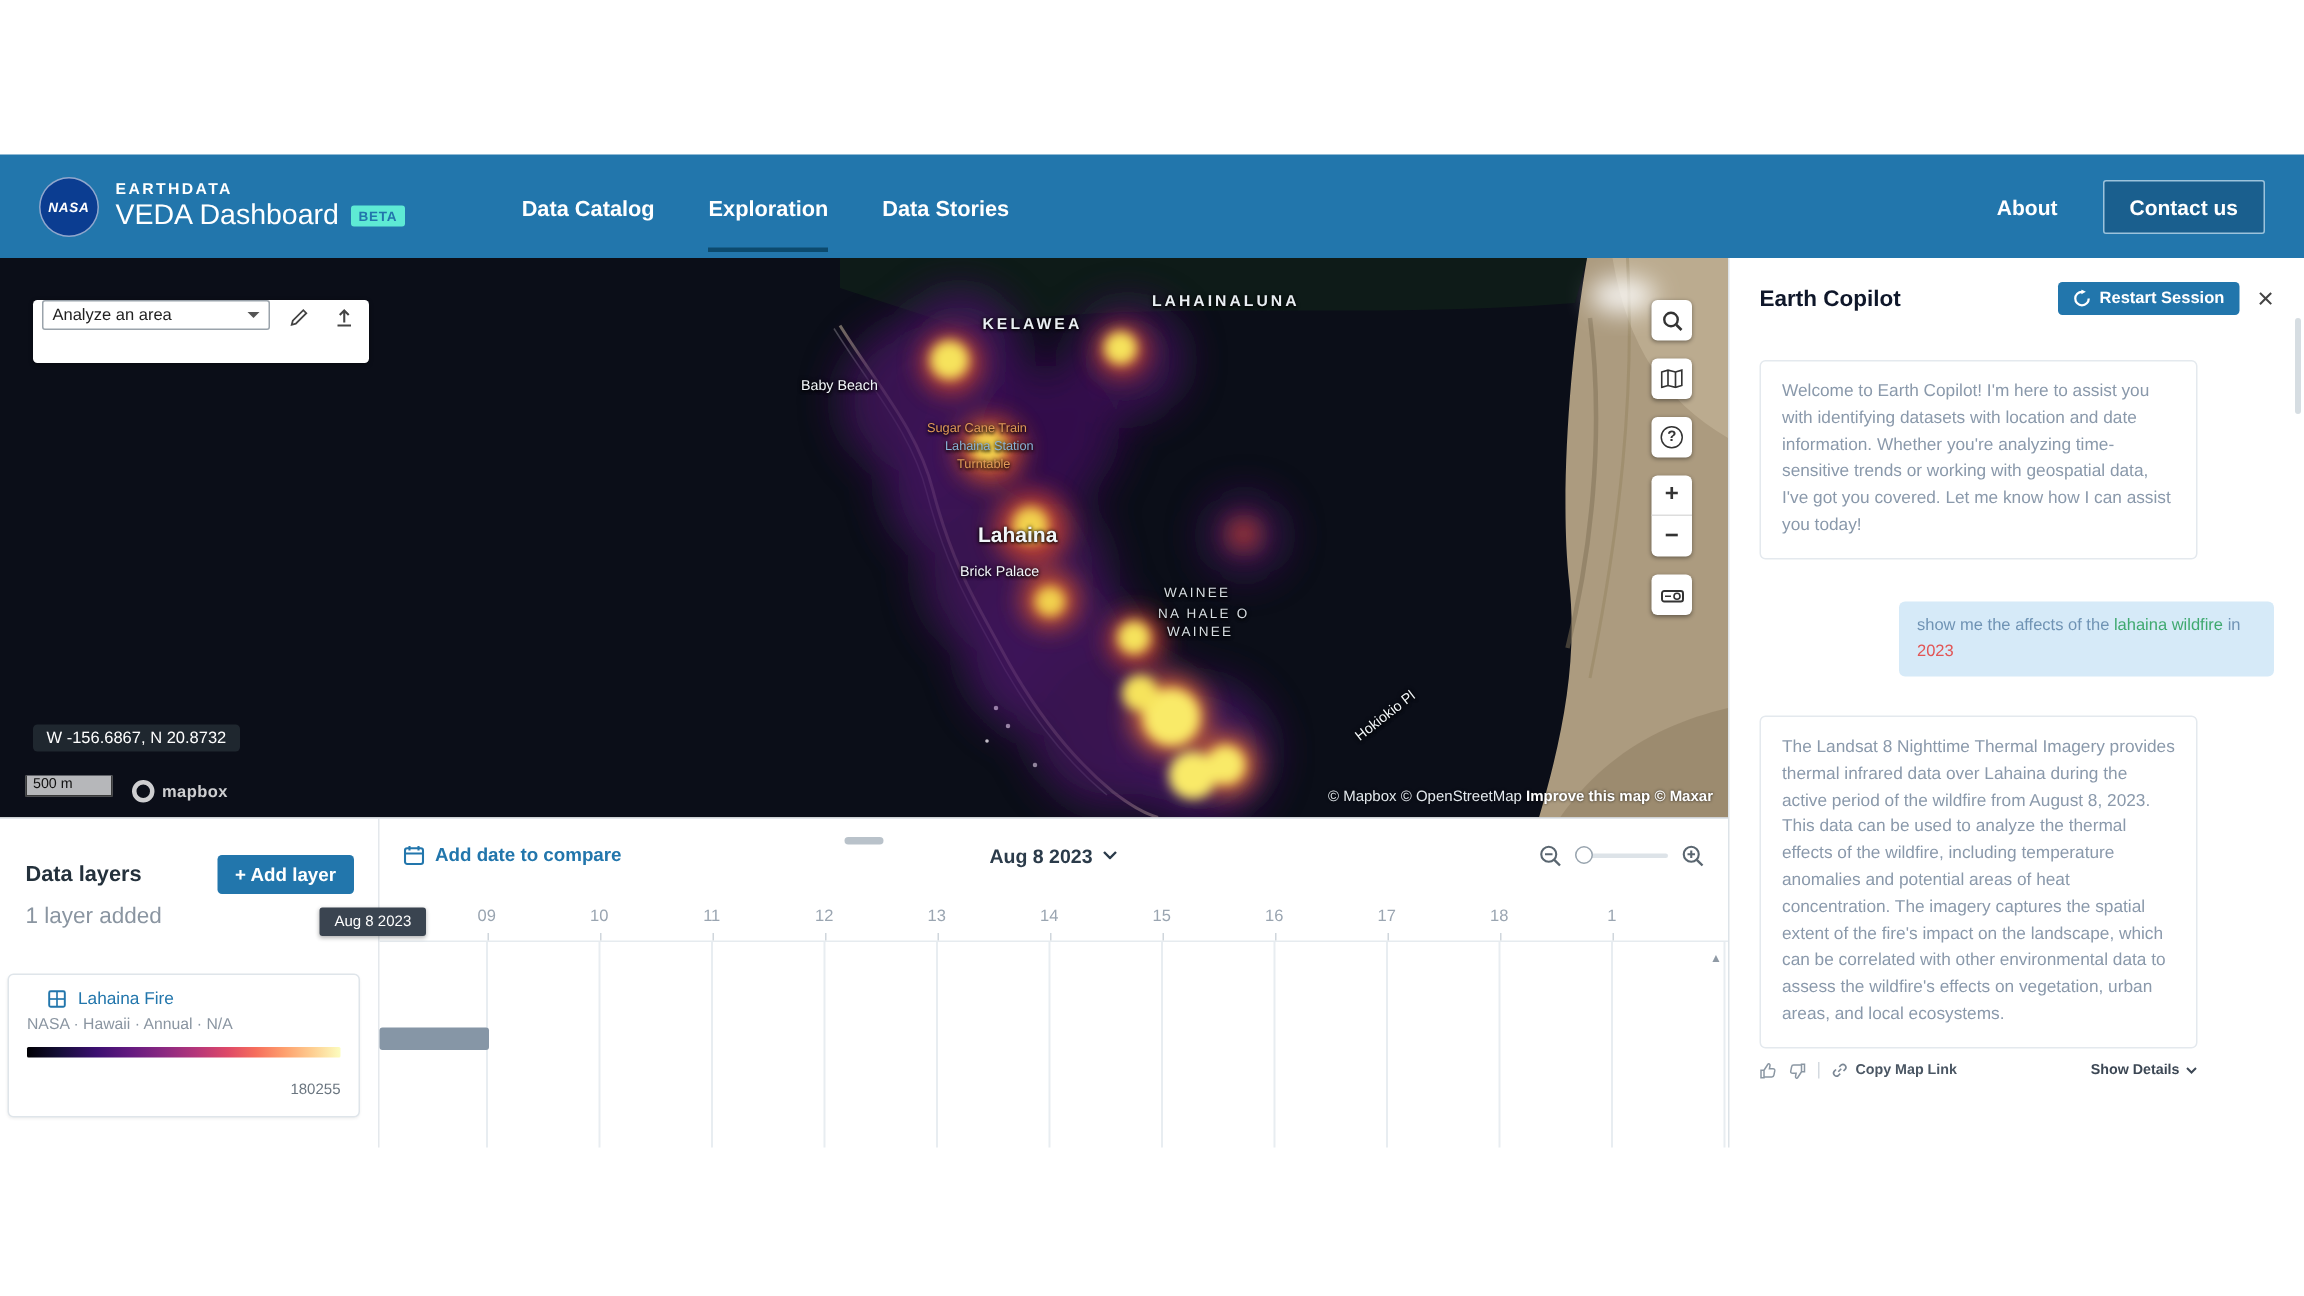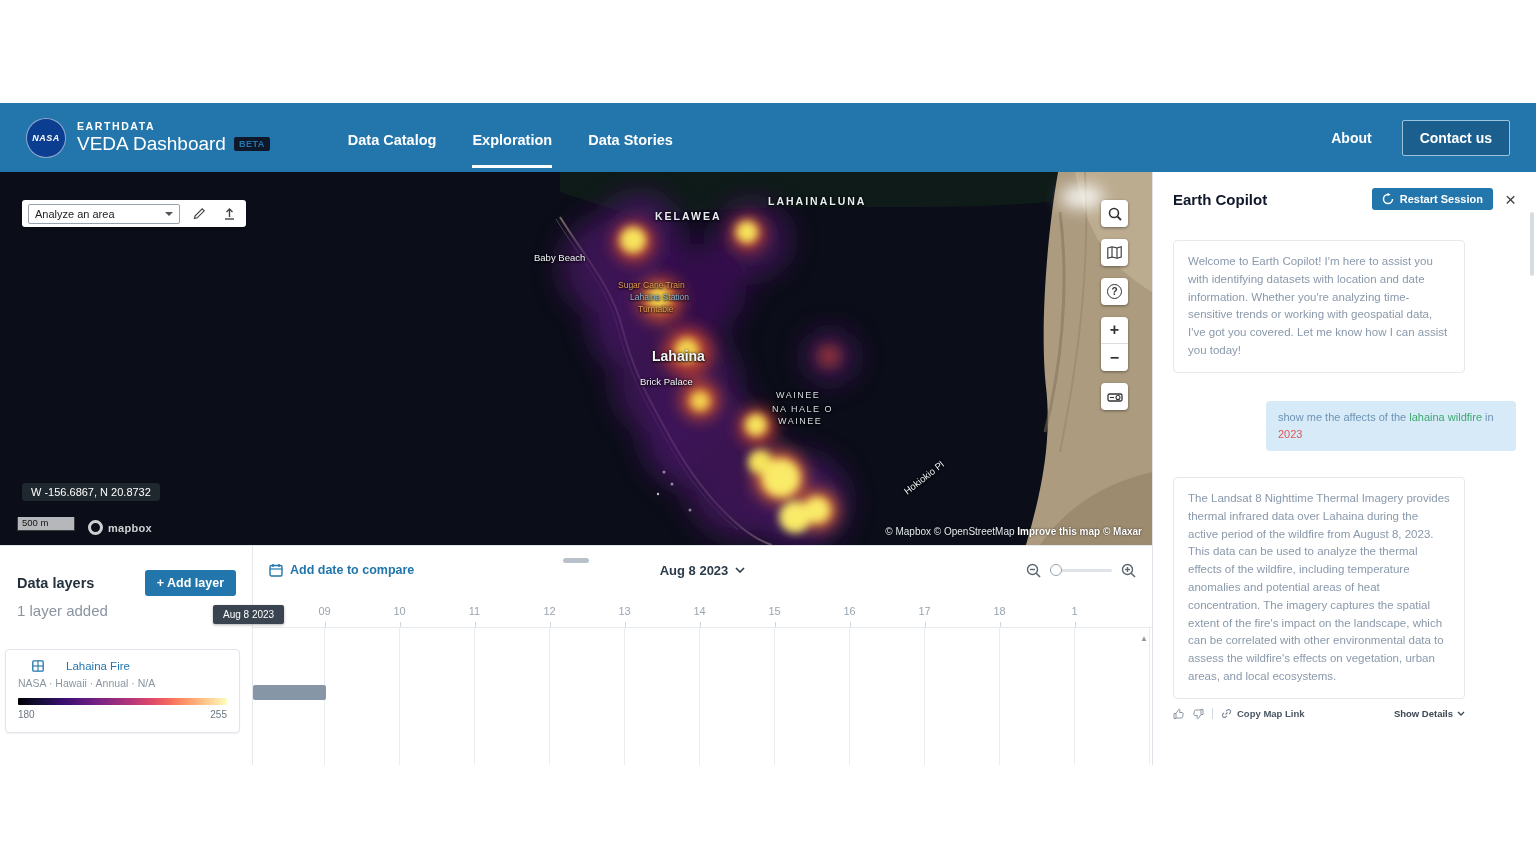--- a/index.html
+++ b/index.html
@@ -9,24 +9,24 @@
   .app  { position:absolute; top:103px; left:0; width:1536px; height:662px; }
 
   
   .hdr { height:69px; background:#2276ac; display:flex; align-items:center; padding:0 26px; color:#fff; }
   .brand { display:flex; align-items:center; gap:11px; }
   .nasa-logo { width:40px; height:40px; border-radius:50%; background:#0b3d91; border:1px solid rgba(255,255,255,.55);
                display:flex; align-items:center; justify-content:center; font-size:9px; font-style:italic; font-weight:bold; letter-spacing:.5px; }
   .brand-top { font-size:10.5px; font-weight:bold; letter-spacing:1.6px; }
   .brand-row { display:flex; align-items:center; gap:8px; margin-top:1px; }
   .brand-main { font-size:19px; font-weight:400; }
-  .beta { background:#0f172a; color:#2276ac; font-size:9px; font-weight:bold; padding:2px 5px; border-radius:2px; letter-spacing:.5px; }
+  .beta { background:#5eead4; color:#2276ac; font-size:9px; font-weight:bold; padding:2px 5px; border-radius:2px; letter-spacing:.5px; }
   .nav { display:flex; gap:36px; margin-left:78px; }
   .nav-item { font-size:14.5px; font-weight:bold; color:#fff; cursor:pointer; padding:24px 0 20px; }
-  .nav-item.active { border-bottom:3px solid #ffffff; padding-bottom:17px; }
+  .nav-item.active { border-bottom:3px solid #0c4a6e; padding-bottom:17px; }
   .hdr-spacer { flex:1; }
   .about { font-size:14px; font-weight:bold; color:#fff; margin-right:30px; cursor:pointer; }
   .contact { background:#1a5f8e; border:1px solid #9cc3dc; color:#fff; font-size:14px; font-weight:bold;
              padding:9px 17px; border-radius:2px; cursor:pointer; font-family:inherit; }
 
   
   .content { display:flex; height:593px; background:#fff; }
   .main { width:1152px; display:flex; flex-direction:column; }
 
   
@@ -35,22 +35,22 @@
   .mlbl { position:absolute; color:#f2f6f9; text-shadow:0 0 3px rgba(0,0,0,.95), 0 1px 2px rgba(0,0,0,.85); white-space:nowrap; }
   .mlbl.caps { font-size:10.5px; letter-spacing:2px; font-weight:bold; color:#e9eef2; }
   .mlbl.town { font-size:14px; font-weight:bold; }
   .mlbl.sm { font-size:9.5px; }
   .mlbl.tiny { font-size:8.5px; }
   .mlbl.orange { color:#e09a57; }
   .mlbl.blue { color:#8ab4d8; }
   .mlbl.area { font-size:9px; letter-spacing:1.5px; color:#d8dee3; }
   .mlbl.rot { transform:rotate(-38deg); font-size:9.5px; }
 
-  .analyze { position:absolute; left:22px; top:28px; height:27px; background:#fff; border-radius:3px;
-             box-shadow:0 1px 3px rgba(0,0,0,.35); display:flex; align-items:center; padding:0 6px; gap:8px; }
+  .analyze { position:absolute; left:22px; top:28px; height:42px; background:#fff; border-radius:3px;
+             box-shadow:0 1px 3px rgba(0,0,0,.35); display:flex; align-items:flex-start; padding:0 6px; gap:8px; }
   .an-select { display:flex; align-items:center; justify-content:space-between; width:152px; height:20px;
                border:1px solid #9aa3ab; border-radius:2px; padding:0 6px; font-size:11px; color:#222; cursor:pointer; }
   .an-caret { width:0; height:0; border:4px solid transparent; border-top-color:#555; margin-top:4px; }
   .an-btn { width:22px; height:22px; display:flex; align-items:center; justify-content:center; cursor:pointer; }
 
   .map-ctrls { position:absolute; right:24px; top:28px; display:flex; flex-direction:column; gap:12px; align-items:center; }
   .map-btn { width:27px; height:27px; background:#fff; border-radius:4px; box-shadow:0 1px 3px rgba(0,0,0,.4);
              display:flex; align-items:center; justify-content:center; color:#333; cursor:pointer; }
   .zoom-group { width:27px; background:#fff; border-radius:4px; box-shadow:0 1px 3px rgba(0,0,0,.4); overflow:hidden; }
   .zoom-group .zbtn { width:27px; height:27px; display:flex; align-items:center; justify-content:center;
@@ -75,29 +75,29 @@
   .drag { position:absolute; top:12px; left:563px; width:26px; height:5px; border-radius:3px; background:#b9c2ca; cursor:row-resize; z-index:5; }
 
   .layers { width:253px; border-right:1px solid #e4e8ec; padding-top:24px; position:relative; }
   .layers-head { display:flex; align-items:center; justify-content:space-between; margin:0 16px 0 17px; }
   .layers-title { font-size:14.5px; font-weight:bold; color:#24313c; }
   .add-layer { background:#2276ac; color:#fff; border:none; font-family:inherit; font-size:12.5px; font-weight:bold;
                padding:6px 12px; border-radius:3px; cursor:pointer; }
   .layers-count { margin:6px 0 0 17px; font-size:15px; color:#8a95a1; }
   .layer-card { margin:30px 12px 0 5px; background:#fff; border:1px solid #dfe5ea; border-radius:4px;
                 box-shadow:0 1px 2px rgba(0,0,0,.06); padding:10px 12px 12px; }
-  .lc-group { display:flex; align-items:center; gap:22px; font-size:11.5px; color:#2276ac;padding-left:14px; }
+  .lc-group { display:flex; align-items:center; gap:8px; font-size:11.5px; color:#2276ac;padding-left:14px; }
   .lc-titlerow { display:flex; align-items:center; margin-top:6px; }
   .lc-title { flex:1; font-size:13px; font-weight:bold; color:#1f2a33; }
   .lc-icons { display:flex; align-items:center; gap:9px; }
   .lc-icons .kebab { font-size:13px; color:#333; cursor:pointer; line-height:1; }
   .lc-meta { margin-top:5px; font-size:10.5px; color:#8a95a1; }
   .lc-grad { margin-top:9px; height:7px; border-radius:1px;
              background:linear-gradient(90deg,#000004 0%,#140e36 10%,#3b0f70 22%,#641a80 33%,#8c2981 44%,#b5367a 54%,#de4968 64%,#f66e5c 73%,#fe9f6d 82%,#fece91 91%,#fcfdbf 100%); }
-  .lc-minmax { display:flex; justify-content:space-between; margin-top:4px; font-size:10px; color:#6b7680; }
+  .lc-minmax { display:flex; justify-content:flex-end; margin-top:16px; font-size:10px; color:#6b7680; }
 
   .timeline { flex:1; position:relative; display:flex; flex-direction:column; }
   .tl-head { height:48px; display:grid; grid-template-columns:1fr auto 1fr; align-items:center; padding:0 16px; }
   .add-date { display:flex; align-items:center; gap:7px; color:#2276ac; font-size:12.5px; font-weight:bold; cursor:pointer; justify-self:start; }
   .date-pick { display:flex; align-items:center; gap:7px; font-size:13px; font-weight:bold; color:#2b3b4a; cursor:pointer; }
   .tl-zoom { justify-self:end; display:flex; align-items:center; gap:9px; }
   .tl-slider { position:relative; width:62px; height:12px; display:flex; align-items:center; cursor:pointer; }
   .tl-slider .track { width:100%; height:3px; background:#dde3e8; border-radius:2px; }
   .tl-slider .knob { position:absolute; left:0; top:0; width:12px; height:12px; border-radius:50%; background:#fff; border:1.5px solid #98a4ae; }
   .tl-axis { height:34px; display:flex; align-items:center; padding-left:34px; border-bottom:1px solid #e6ebef; }

